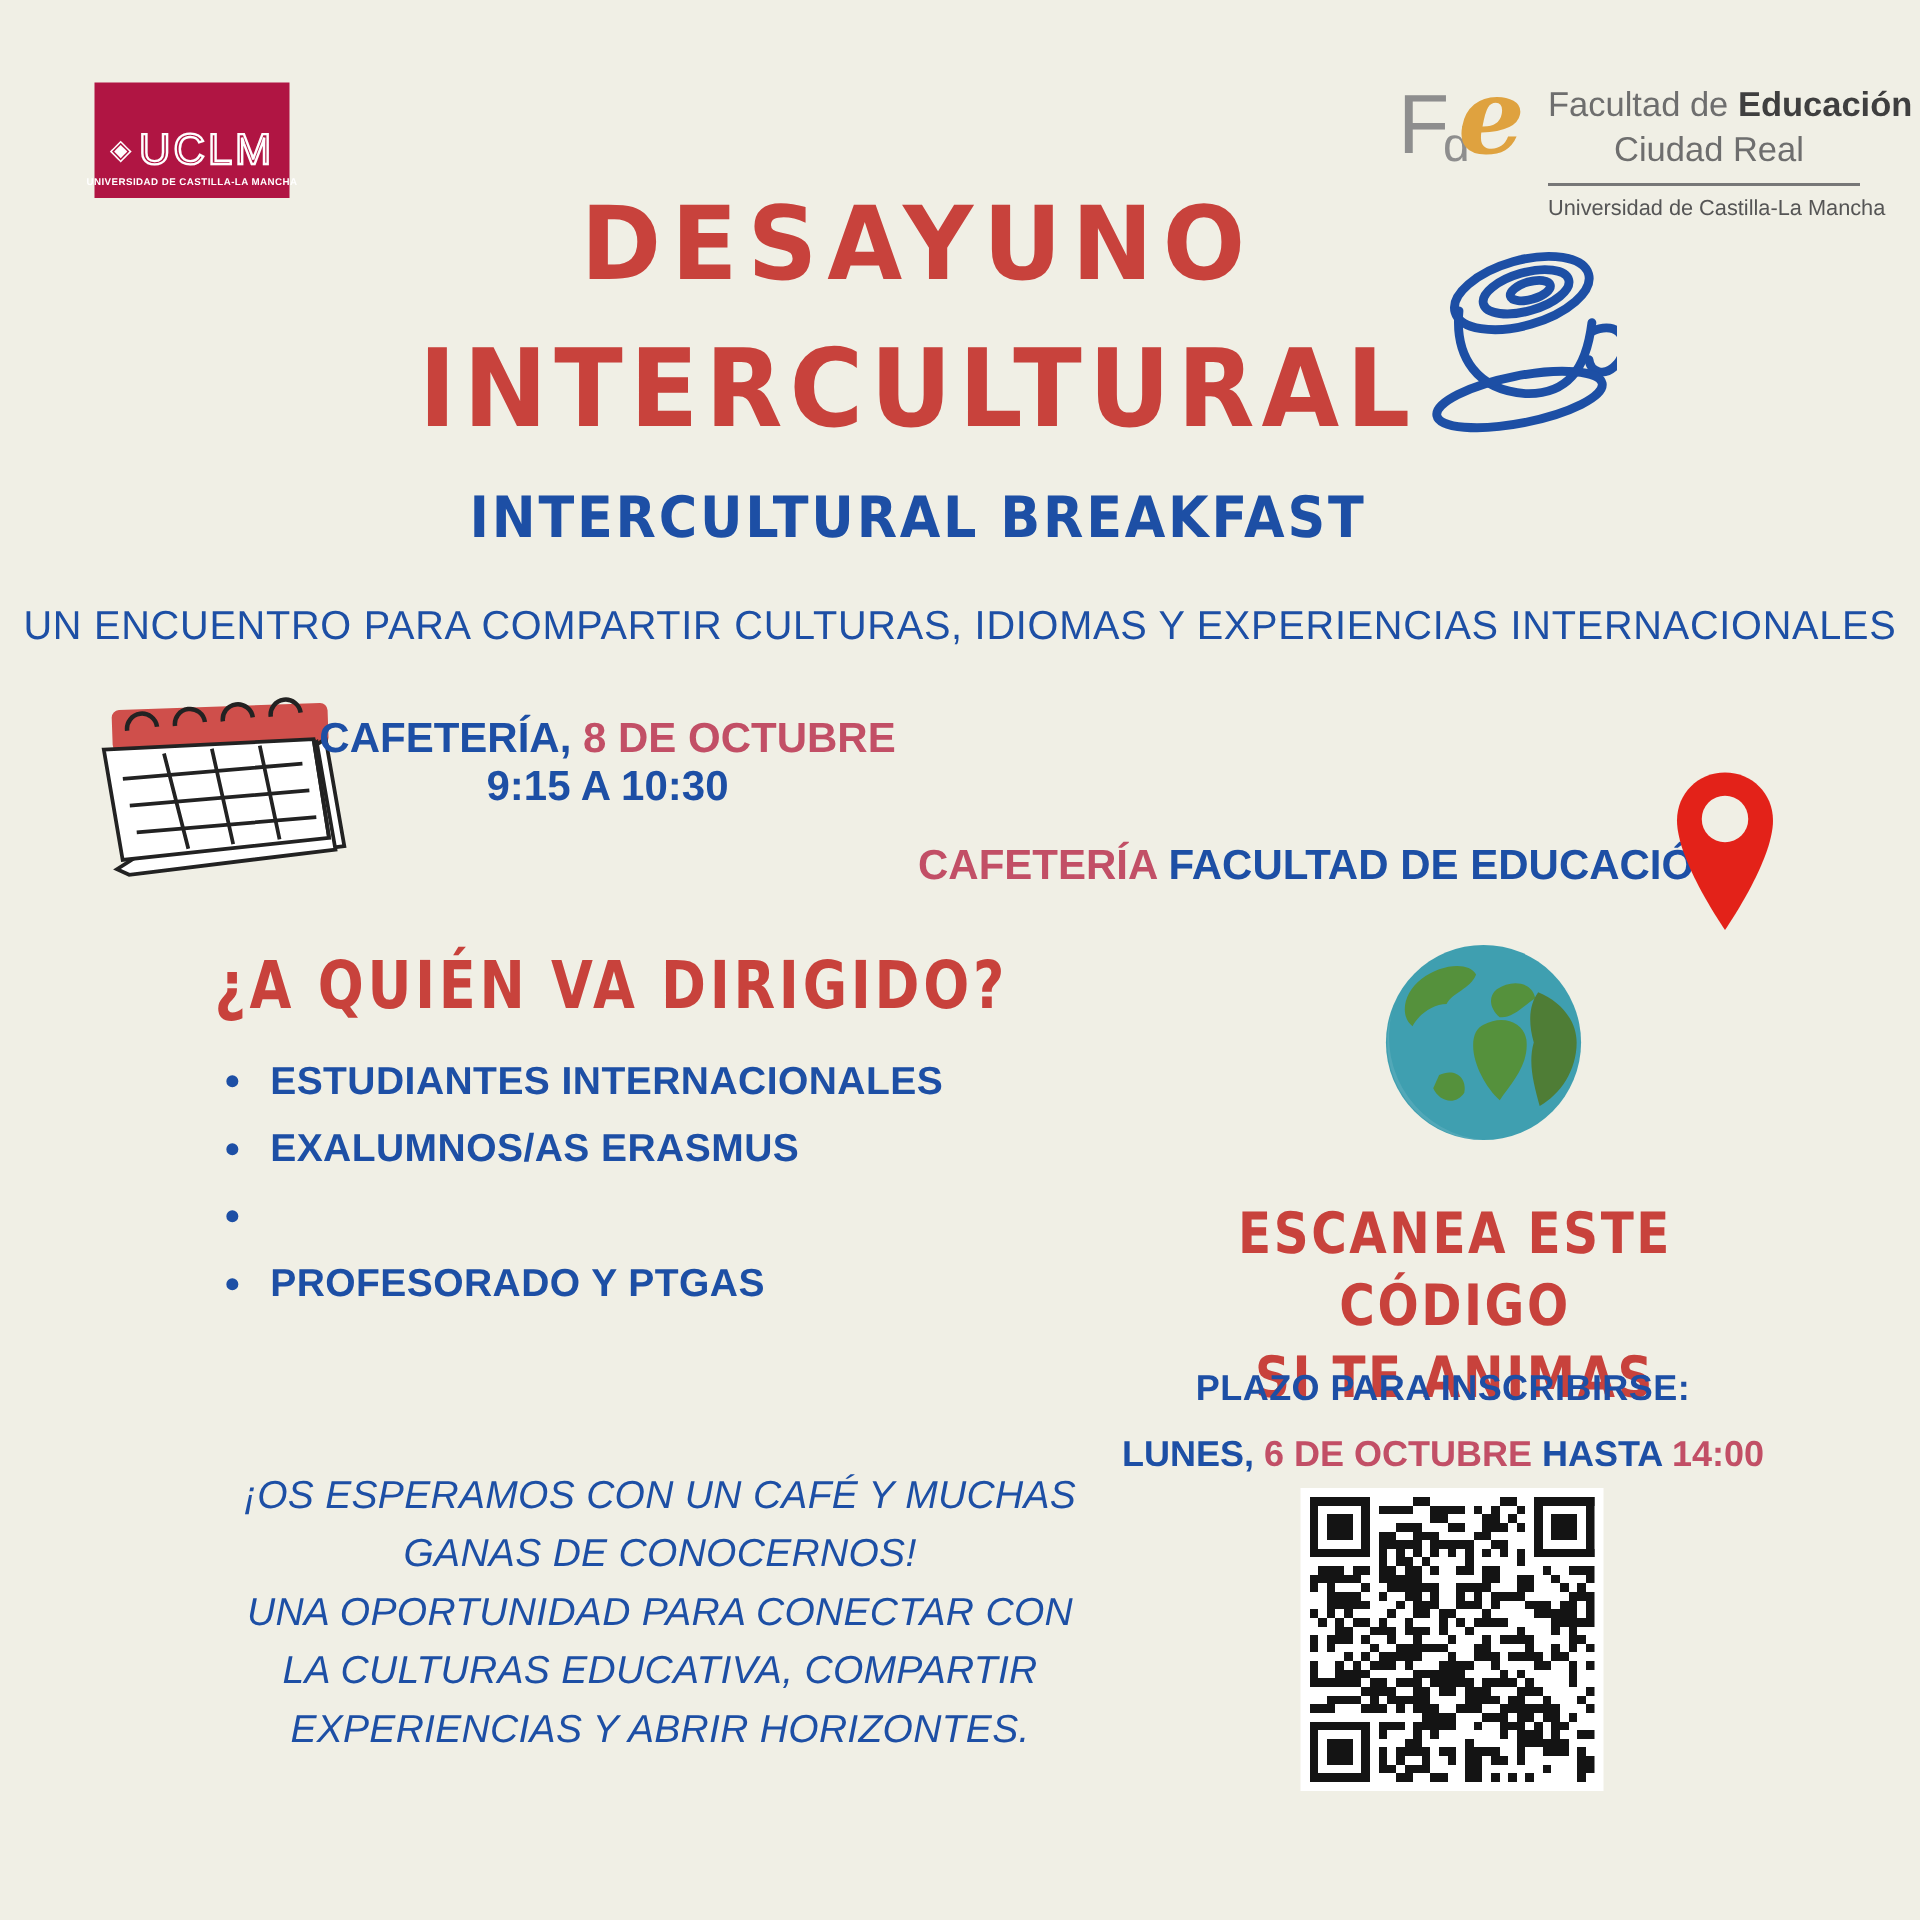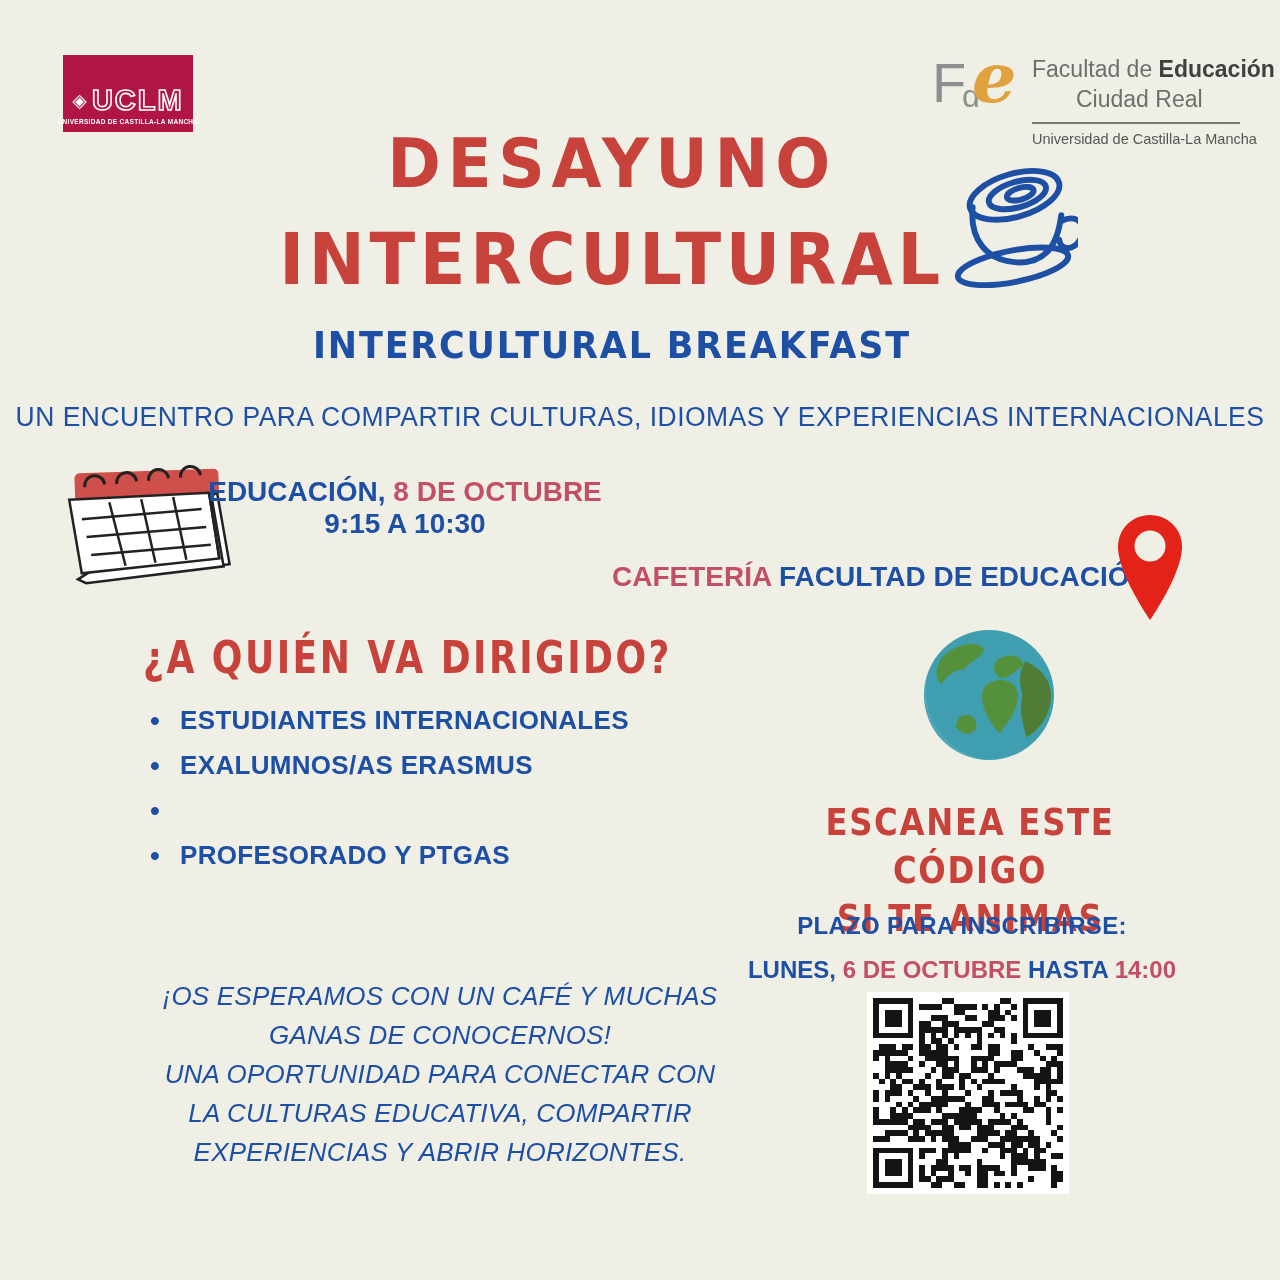--- a/index.html
+++ b/index.html
@@ -9,21 +9,21 @@
   *{margin:0;padding:0;box-sizing:border-box;}
   html,body{width:1280px;height:1280px;}
   body{background:var(--cream);font-family:"Liberation Sans",sans-serif;}
   .poster{position:relative;width:1280px;height:1280px;overflow:hidden;background:var(--cream);}
 
   
   .uclm-logo{position:absolute;left:63px;top:55px;width:130px;height:77px;background:var(--crimson);
     color:#fff;display:flex;flex-direction:column;justify-content:flex-end;align-items:center;padding-bottom:7px;}
   .uclm-row{display:flex;align-items:center;gap:5px;line-height:1;}
   .uclm-diamond{font-size:19px;}
-  .uclm-acronym{font-size:29px;font-weight:700;letter-spacing:2px;color:var(--crimson);
+  .uclm-acronym{font-size:29px;font-weight:400;letter-spacing:2px;color:var(--crimson);
     -webkit-text-stroke:1.6px #ffffff;}
   .uclm-sub{font-size:6.5px;letter-spacing:.3px;margin-top:3px;white-space:nowrap;font-weight:700;}
 
   
   .fde-logo{position:absolute;left:932px;top:54px;display:flex;align-items:flex-start;}
   .fde-monogram{position:relative;width:88px;height:74px;}
   .fde-f{position:absolute;left:0;top:-4px;font-size:56px;color:#8e8e8e;font-weight:400;}
   .fde-d{position:absolute;left:30px;top:24px;font-size:32px;color:#8e8e8e;}
   .fde-e{position:absolute;left:40px;top:-18px;font-size:70px;color:#dfa23f;
     font-family:"DejaVu Serif",serif;font-style:italic;font-weight:700;}
@@ -141,21 +141,21 @@
         <path d="M18,42 L158,40 L166,106 L28,116 Z" fill="#fff" stroke="#222" stroke-width="2.5"></path>
         <path d="M30,62 L150,56 M34,80 L154,74 M38,98 L158,92" stroke="#222" stroke-width="2.5"></path>
         <path d="M58,46 L72,110 M90,44 L102,108 M122,43 L133,106" stroke="#222" stroke-width="2.5"></path>
         <path d="M34,30 a10,10 0 1,1 20,-2 M66,28 a10,10 0 1,1 20,-2 M98,26 a10,10 0 1,1 20,-2 M130,24 a10,10 0 1,1 20,-2" stroke="#222" stroke-width="3"></path>
         <path d="M158,40 L166,106" stroke="#222" stroke-width="2.5"></path>
       </g>
     </svg>
   </div>
 
   <div class="when-block">
-    <div class="when-line1"><span>EDUCACIÓN, </span><span class="when-date">8 DE OCTUBRE</span></div>
+    <div class="when-line1"><span>CAFETERÍA, </span><span class="when-date">8 DE OCTUBRE</span></div>
     <div class="when-time">9:15 A 10:30</div>
   </div>
 
   <div class="where-line">
     <span class="where-highlight">CAFETERÍA </span><span class="where-rest">FACULTAD DE EDUCACIÓN</span>
   </div>
 
   <div class="icon pin-icon">
     <svg width="76" height="110" viewBox="0 0 76 110">
       <path d="M38,107 C38,107 6,61 6,34 C6,16 20,2 38,2 C56,2 70,16 70,34 C70,61 38,107 38,107 Z" fill="#e32219"></path>

